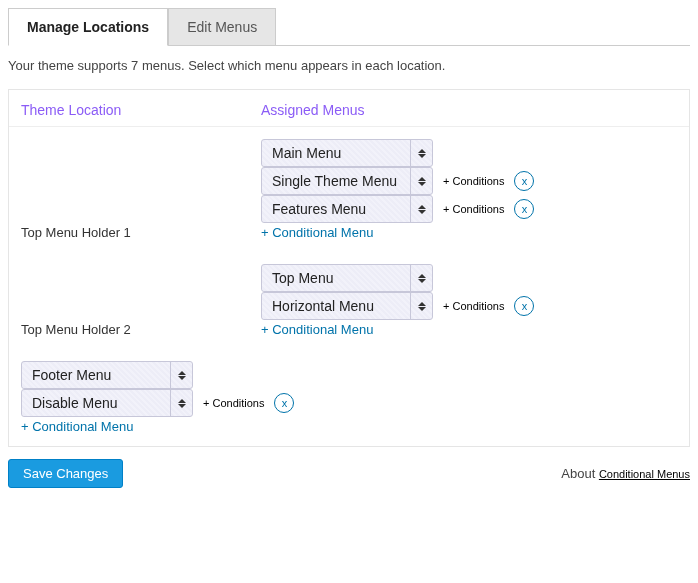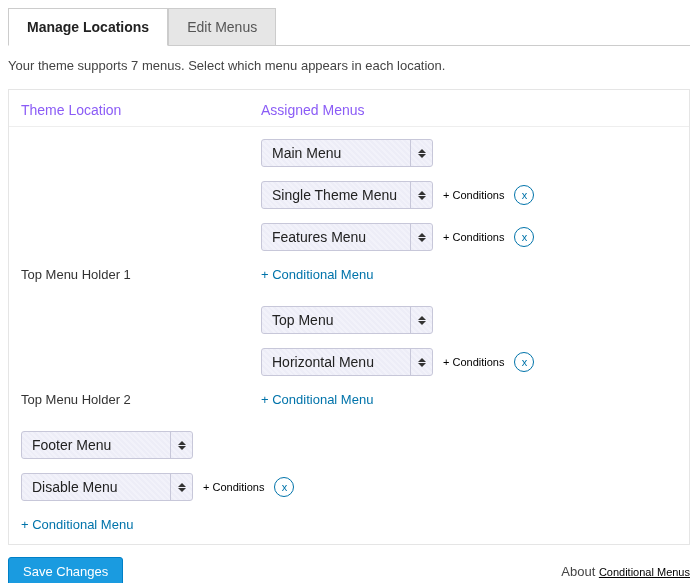--- a/index.html
+++ b/index.html
@@ -57,21 +57,20 @@
   .location-name {
     width: 240px;
     flex-shrink: 0;
     padding-top: 6px;
     color: #333;
   }
   .assignments {
     flex: 1;
     display: flex;
     flex-direction: column;
-    gap: 14px;
   }
   .assign-line {
     display: flex;
     align-items: center;
     gap: 10px;
   }
   .select-wrap {
     position: relative;
     width: 172px;
     height: 28px;

